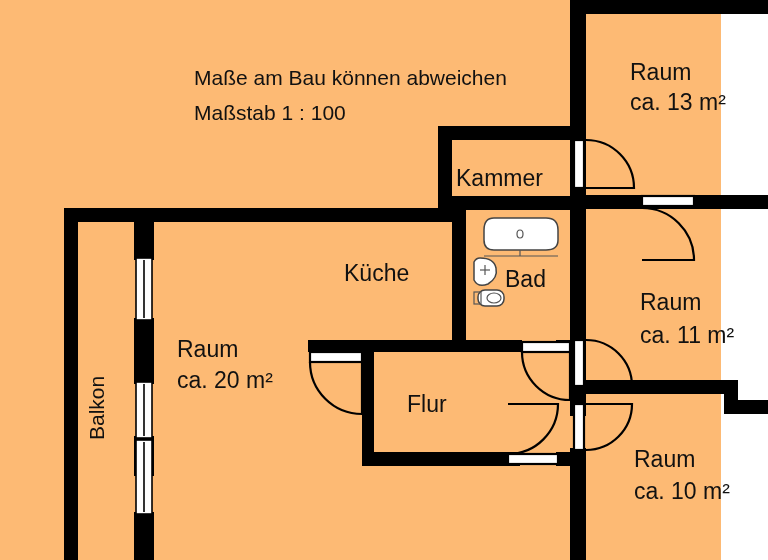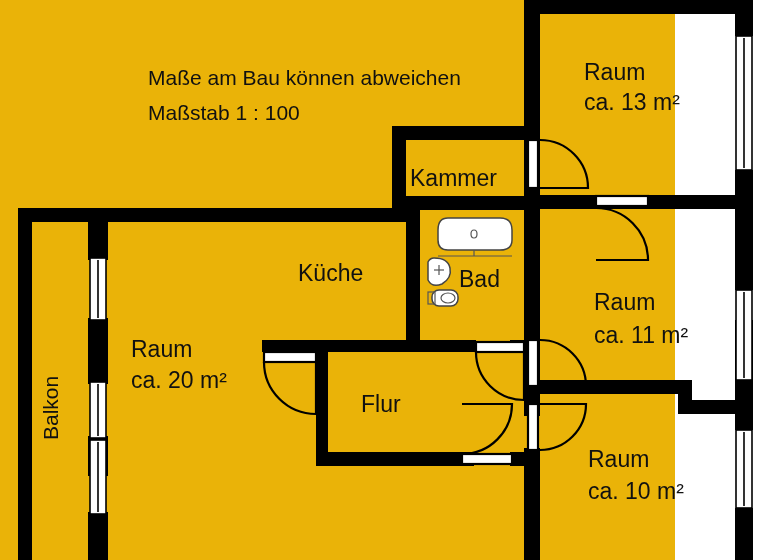--- a/index.html
+++ b/index.html
@@ -10,21 +10,22 @@
   body {
     width: 768px;
     height: 560px;
     overflow: hidden;
     font-family: "Liberation Sans", sans-serif;
   }
   #plan-root {
     position: relative;
     width: 675px;
     height: 560px;
-    background: #eab308;
+    background: #fdba74;
+    padding-left: 46px;
   }
   svg.floorplan {
     display: block;
     width: 768px;
     height: 560px;
   }
   .wall { fill: #000000; }
   .thin { fill: none; stroke: #000000; stroke-width: 1.6; }
   .thin-fill { fill: #ffffff; stroke: #000000; stroke-width: 1.6; }
   .swing { fill: none; stroke: #000000; stroke-width: 2.2; }

